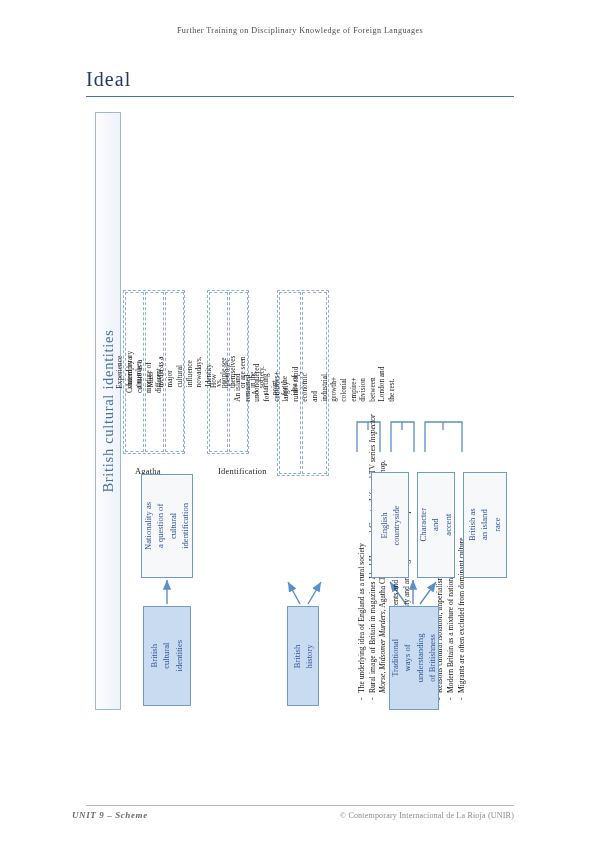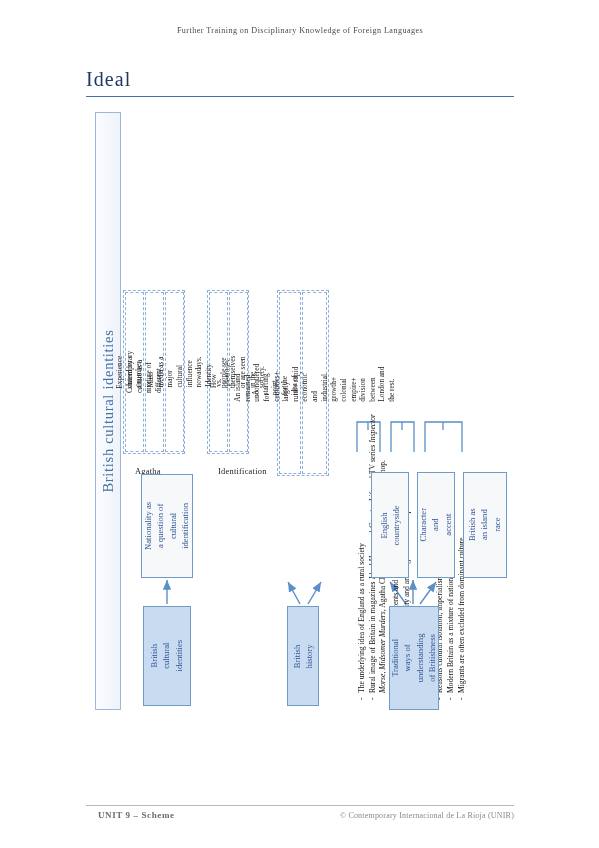--- a/index.html
+++ b/index.html
@@ -43,26 +43,27 @@
   }
 
   
   .footer-rule {
     position: absolute;
     left: 86px; top: 805px; width: 428px; height: 1px;
     background: #b8b8b8;
   }
   .footer-left {
     position: absolute;
-    left: 98px; top: 810px;
+    left: 72px; top: 810px;
     font-family: "Liberation Serif", serif;
     font-weight: bold;
     font-size: 9px;
     letter-spacing: 0.6px;
     color: #6b6b6b;
+    font-style: italic;
   }
   .footer-right {
     position: absolute;
     right: 85px; top: 811px;
     font-family: "Liberation Serif", serif;
     font-size: 8px;
     letter-spacing: 0.2px;
     color: #8a8a8a;
   }
 

